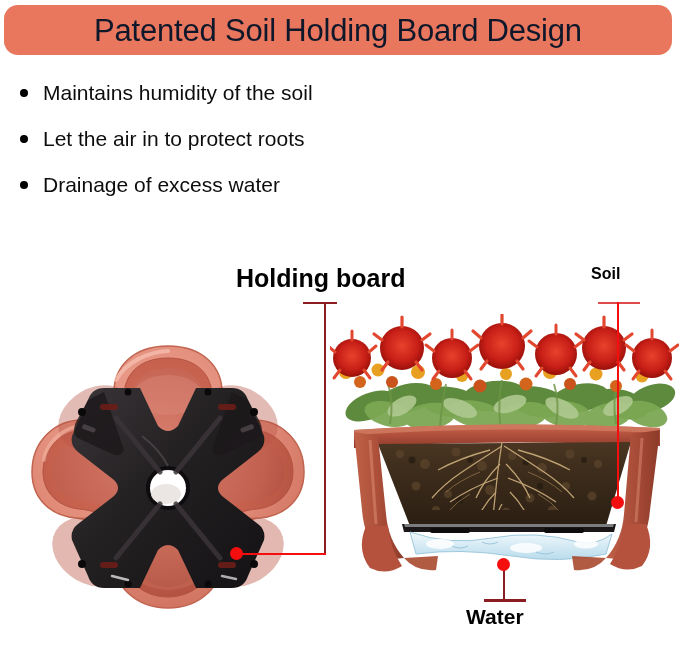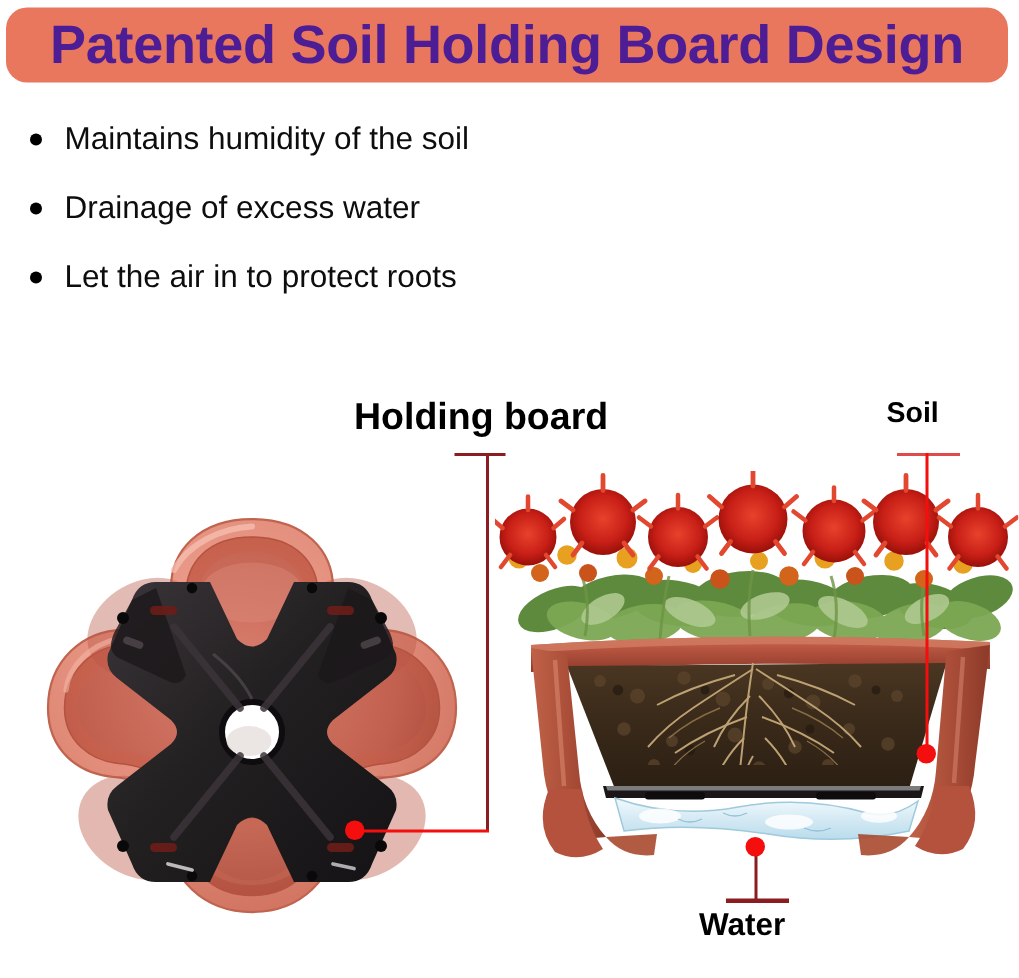--- a/index.html
+++ b/index.html
@@ -24,23 +24,23 @@
     width: 668px;
     height: 50px;
     background: #E8775E;
     border-radius: 14px;
     box-sizing: border-box;
     display: flex;
     align-items: center;
     justify-content: center;
   }
   #header-title {
-    color: #4c1d95;
-    font-size: 36px;
-    font-weight: bold;
+    color: #0f172a;
+    font-size: 31px;
+    font-weight: normal;
     letter-spacing: -0.2px;
     line-height: 1;
     white-space: nowrap;
   }
 
   
   #feature-list {
     position: absolute;
     left: 16px;
     top: 70px;
@@ -86,21 +86,21 @@
     line-height: 1;
   }
   #label-holding-board {
     left: 236px;
     top: 22px;
     font-size: 25px;
   }
   #label-soil {
     left: 591px;
     top: 22px;
-    font-size: 19px;
+    font-size: 16px;
   }
   #label-water {
     left: 466px;
     top: 362px;
     font-size: 21px;
   }
 
   
   .leader {
     position: absolute;
@@ -158,25 +158,25 @@
   <div id="header-title">Patented Soil Holding Board Design</div>
 </div>
 
 <ul id="feature-list">
   <li>
     <span class="bullet-dot"></span>
     <span>Maintains humidity of the soil</span>
   </li>
   <li>
     <span class="bullet-dot"></span>
-    <span>Drainage of excess water</span>
+    <span>Let the air in to protect roots</span>
   </li>
   <li>
     <span class="bullet-dot"></span>
-    <span>Let the air in to protect roots</span>
+    <span>Drainage of excess water</span>
   </li>
 </ul>
 
 <div id="diagram">
 
   <div id="pot-bottom-illustration">
     <svg viewBox="0 0 320 298" width="320" height="298" aria-hidden="true">
       <defs>
         <radialGradient id="potOuterG" cx="42%" cy="34%" r="72%">
           <stop offset="0%" stop-color="#F0A494"></stop>

